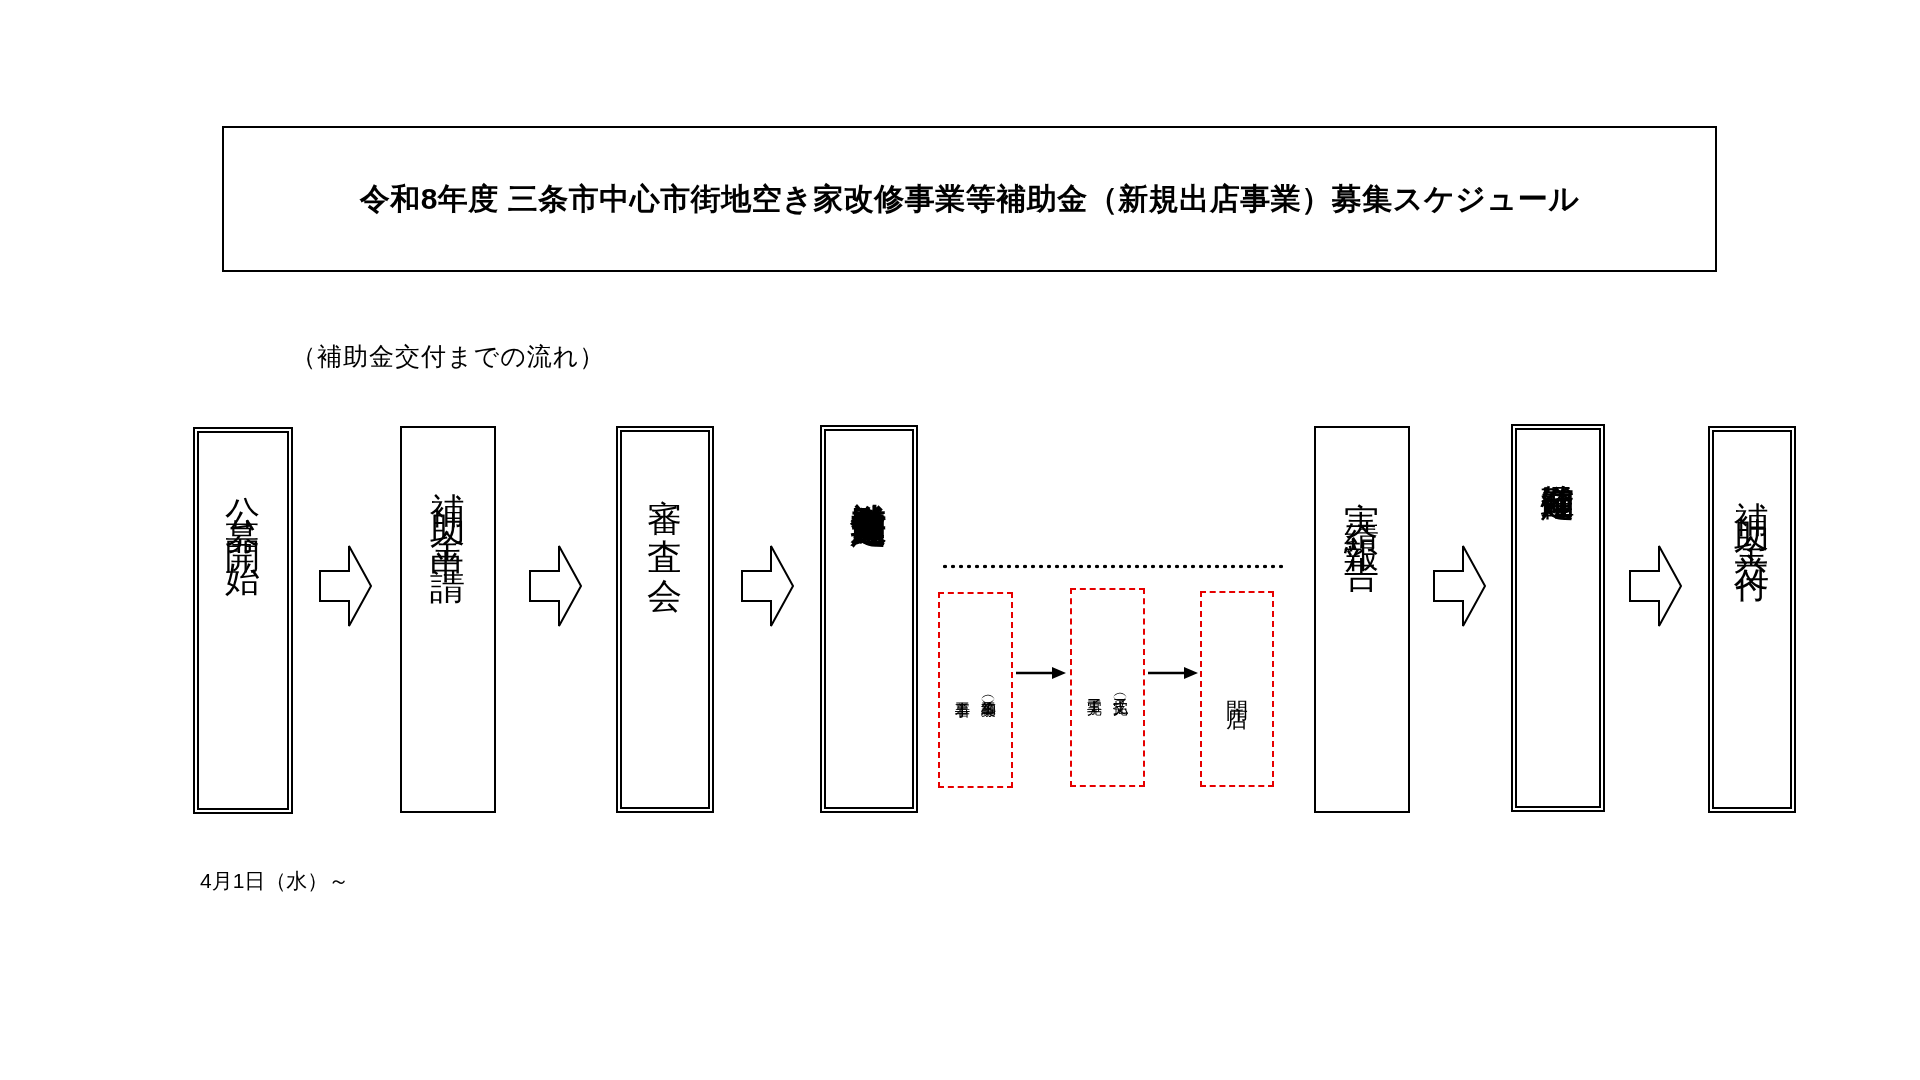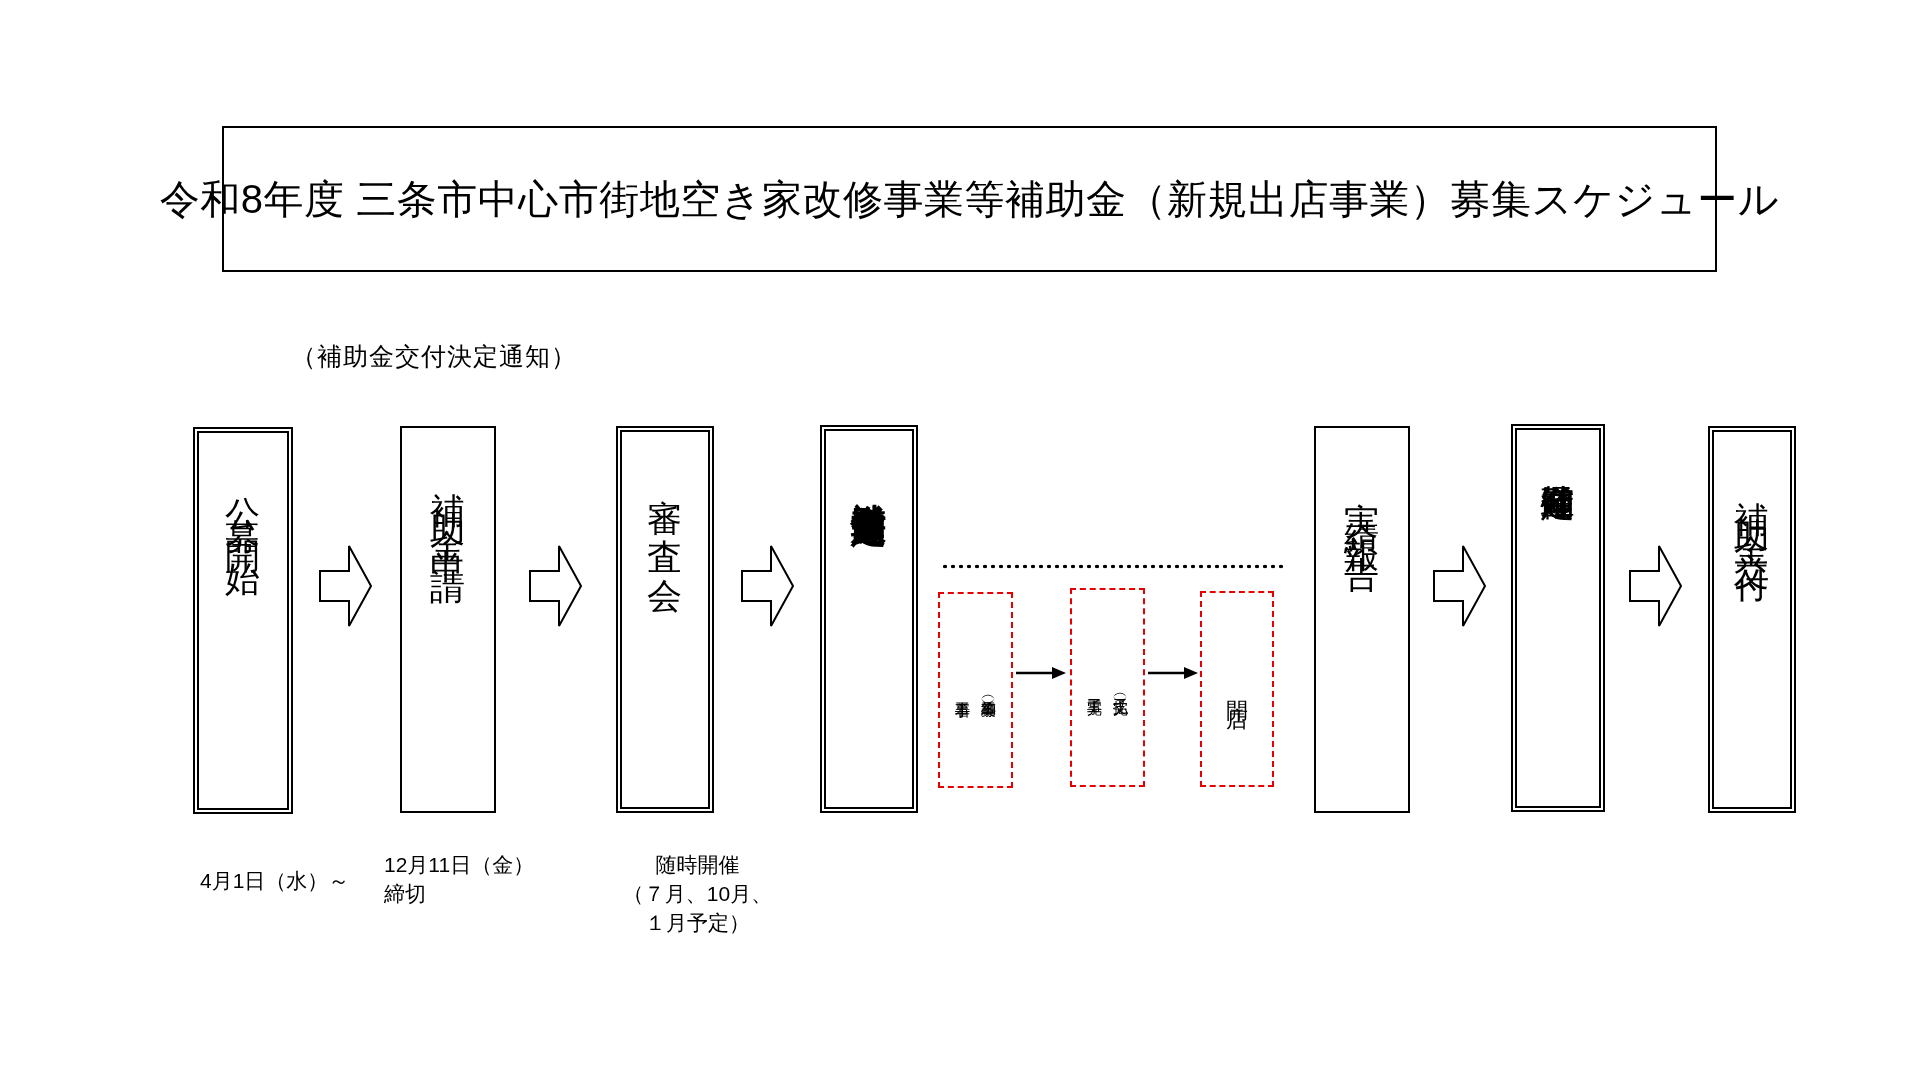--- a/index.html
+++ b/index.html
@@ -13,21 +13,21 @@
     background:#fff; overflow:hidden;
   }
 
   
   .title-box {
     position:absolute; left:222px; top:126px; width:1495px; height:146px;
     border:2px solid #000; background:#fff;
     display:flex; align-items:center; justify-content:center;
   }
   .title-text {
-    font-size:40px; font-weight:normal; letter-spacing:0.5px; white-space:nowrap;
+    font-size:30px; font-weight:bold; letter-spacing:0.5px; white-space:nowrap;
   }
 
   .flow-label {
     position:absolute; left:291px; top:340px;
     font-size:25px; letter-spacing:1px; white-space:nowrap;
   }
 
   
   .step {
     position:absolute; border:2px solid #000; background:#fff;
@@ -79,21 +79,21 @@
 </style>
 </head>
 <body>
 
 <div class="canvas">
 
   <div class="title-box">
     <div class="title-text">令和8年度 三条市中心市街地空き家改修事業等補助金（新規出店事業）募集スケジュール</div>
   </div>
 
-  <div class="flow-label">（補助金交付決定通知）</div>
+  <div class="flow-label">（補助金交付までの流れ）</div>
 
   <div class="step double" style="left:193px;top:427px;width:100px;height:387px">
     <span class="vtext" style="margin-top:40px;letter-spacing:22px">公募開始</span>
   </div>
 
   <svg class="block-arrow" style="left:319px;top:544px" viewBox="0 0 54 84">
     <polygon points="1,27 30,27 30,2 52,42 30,82 30,57 1,57" fill="#fff" stroke="#000" stroke-width="2"></polygon>
   </svg>
 
   <div class="step" style="left:400px;top:426px;width:96px;height:387px">
@@ -156,19 +156,14 @@
 
   <svg class="block-arrow" style="left:1629px;top:544px" viewBox="0 0 54 84">
     <polygon points="1,27 30,27 30,2 52,42 30,82 30,57 1,57" fill="#fff" stroke="#000" stroke-width="2"></polygon>
   </svg>
 
   <div class="step double" style="left:1708px;top:426px;width:88px;height:387px">
     <span class="vtext" style="margin-top:45px;letter-spacing:17px">補助金交付</span>
   </div>
 
   <div class="note" style="left:200px;top:866px">4月1日（水）～</div>
-  <div class="note" style="left:384px;top:850px">12月11日（金）
-締切</div>
-  <div class="note center" style="left:600px;top:850px;width:195px">随時開催
-（７月、10月、
-１月予定）</div>
 
 </div>
 
 </body></html>

